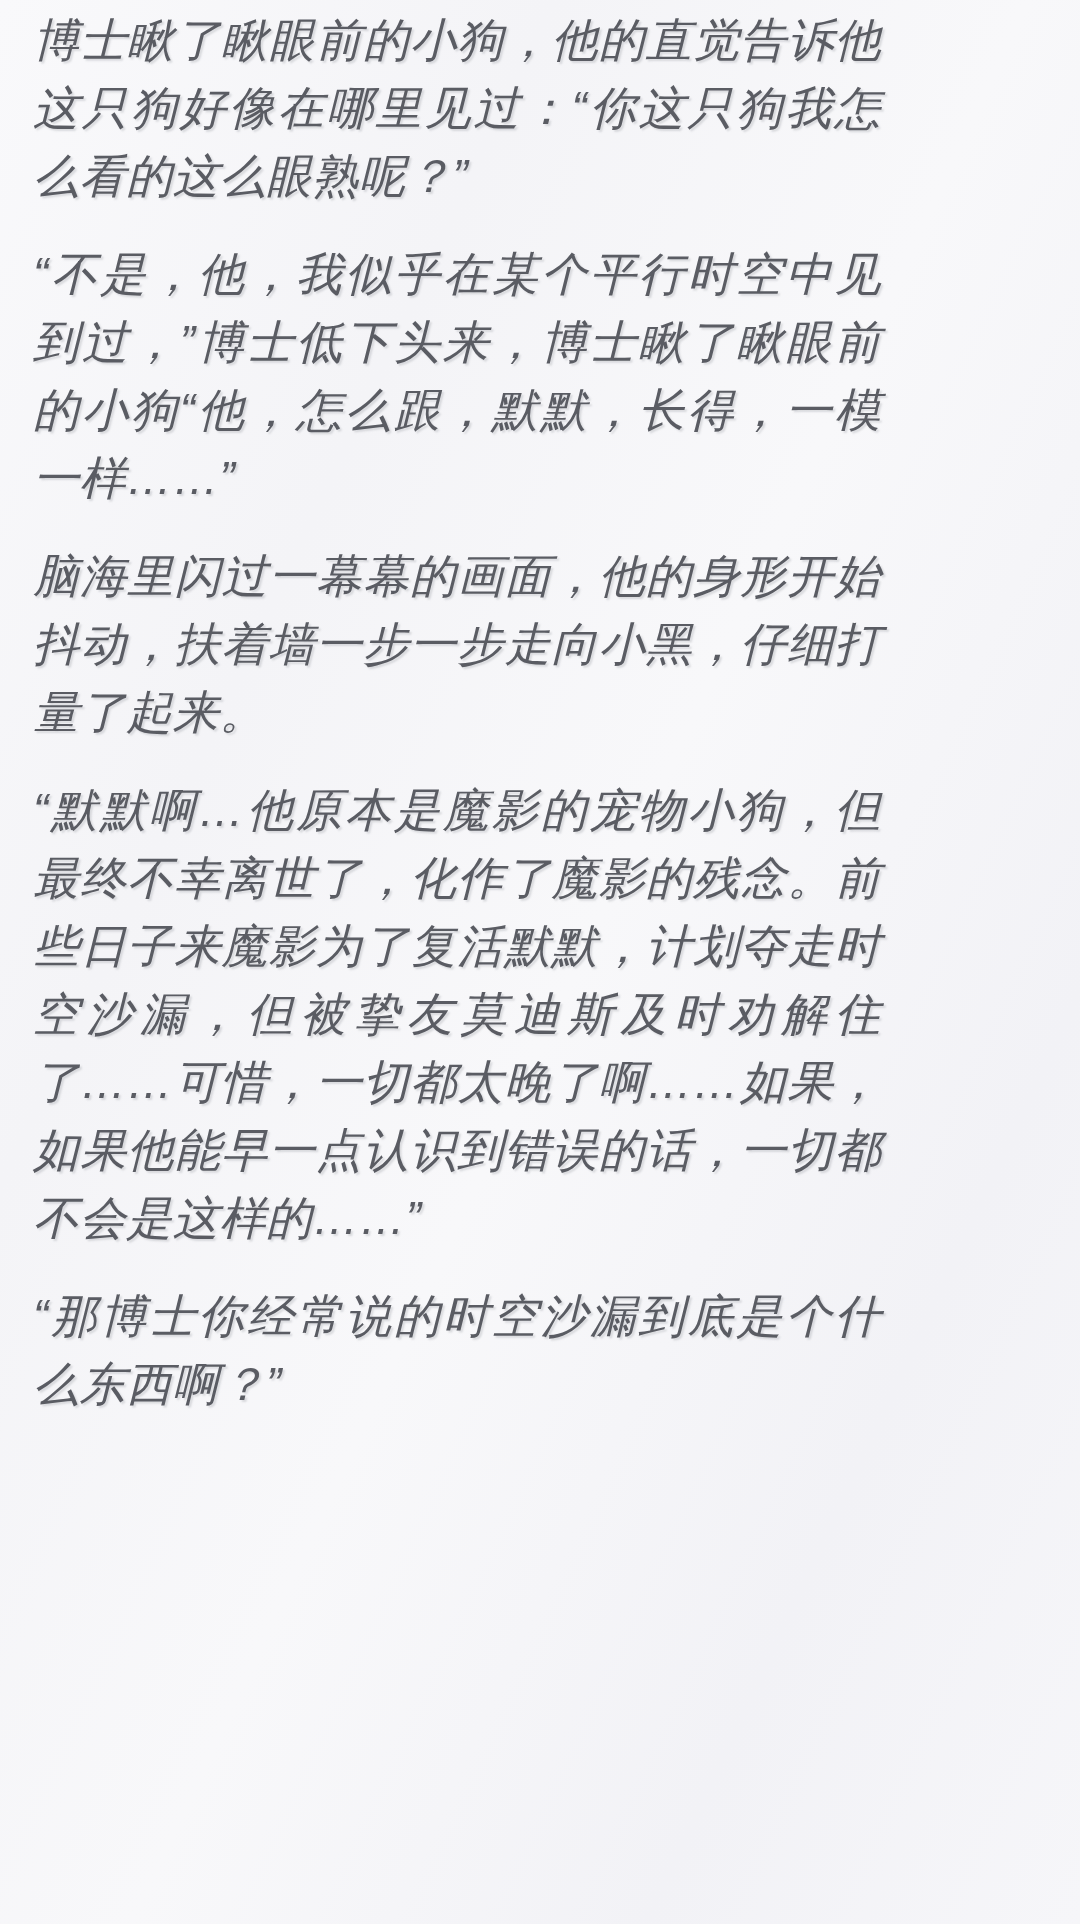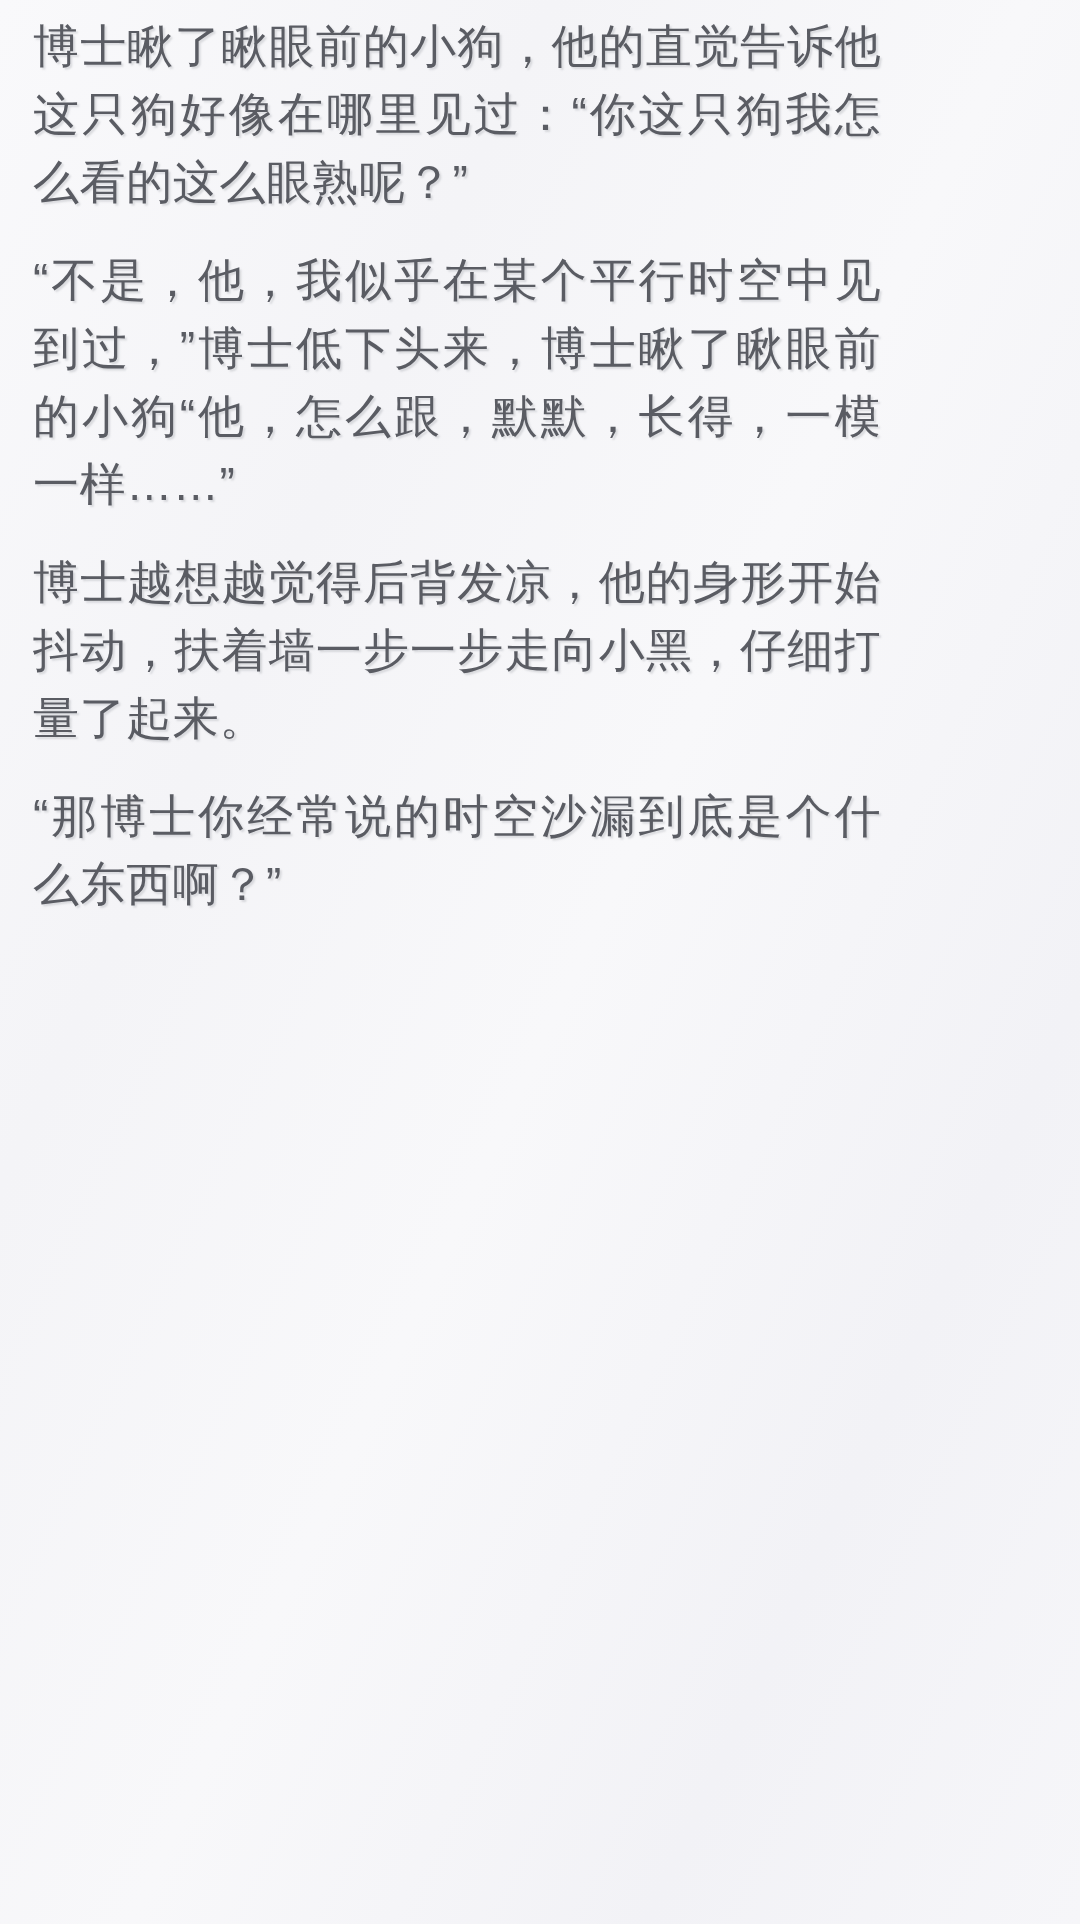--- a/index.html
+++ b/index.html
@@ -16,38 +16,40 @@
         #f4f4f7 28%,
         #f8f8fa 52%,
         #f2f2f6 78%,
         #f6f6f9 100%);
     font-family: "Liberation Sans", "DejaVu Sans", sans-serif;
   }
   .reading-page {
     box-sizing: border-box;
     width: 921px;
     height: 1924px;
-    padding: 12px 40px 0 33px;
+    padding: 6px 40px 0 33px;
     overflow: hidden;
+    font-style: italic;
   }
   .story-paragraph {
     margin: 0 0 30px 0;
     font-size: 46px;
     line-height: 68px;
     letter-spacing: 0.6px;
     font-weight: 500;
     color: #5a5c63;
     text-shadow: 2px 2px 2px rgba(140, 142, 152, 0.28);
     text-align: justify;
     word-break: break-all;
   }
 </style>
 </head>
 <body>
 
 <main class="reading-page">
   <article>
     <p class="story-paragraph">博士瞅了瞅眼前的小狗，他的直觉告诉他这只狗好像在哪里见过：“你这只狗我怎么看的这么眼熟呢？”</p>
     <p class="story-paragraph">“不是，他，我似乎在某个平行时空中见到过，”博士低下头来，博士瞅了瞅眼前的小狗“他，怎么跟，默默，长得，一模一样……”</p>
-    <p class="story-paragraph">博士越想越觉得后背发凉，他的身形开始抖动，扶着墙一步一步走向小黑，仔细打量了起来。</p>
+    <p class="story-paragraph">脑海里闪过一幕幕的画面，他的身形开始抖动，扶着墙一步一步走向小黑，仔细打量了起来。</p>
+    <p class="story-paragraph">“默默啊…他原本是魔影的宠物小狗，但最终不幸离世了，化作了魔影的残念。前些日子来魔影为了复活默默，计划夺走时空沙漏，但被挚友莫迪斯及时劝解住了……可惜，一切都太晚了啊……如果，如果他能早一点认识到错误的话，一切都不会是这样的……”</p>
     <p class="story-paragraph">“那博士你经常说的时空沙漏到底是个什么东西啊？”</p>
   </article>
 </main>
 
 </body></html>

